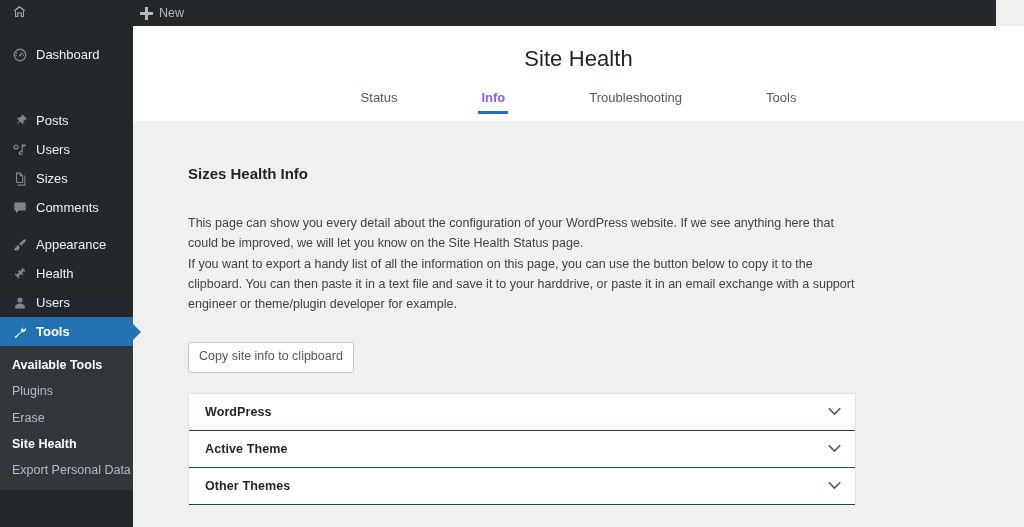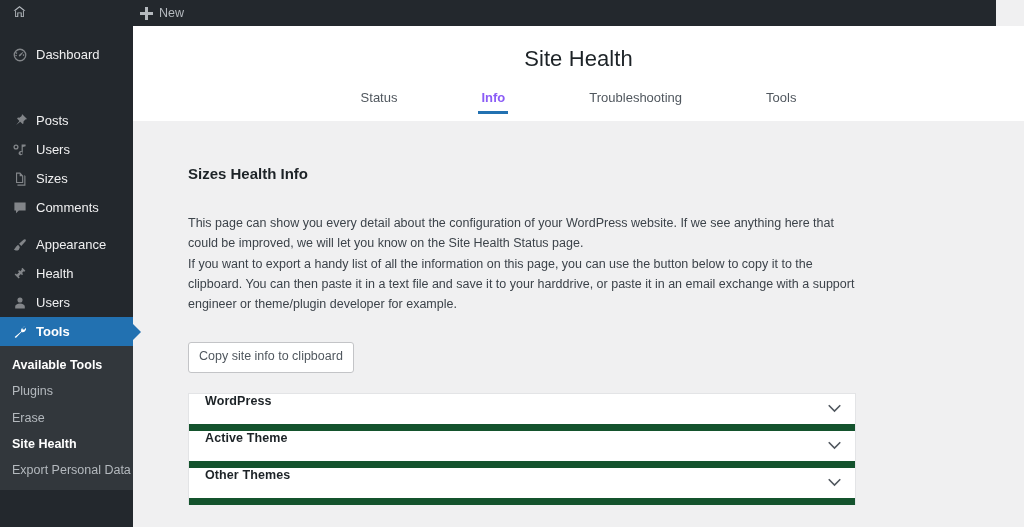--- a/index.html
+++ b/index.html
@@ -176,23 +176,24 @@
   #accordion {
     margin-top: 20px;
     width: 668px;
     background: #fff;
     border: 1px solid #e3e4e6;
     border-bottom: none;
   }
   .acc-row {
     position: relative;
     display: flex;
+    align-items: center;
     height: 37px;
     padding: 0 16px 0 16px;
-    border-bottom: 7px solid #14532d;
+    border-bottom: 1px solid #14532d;
     cursor: pointer;
     background: #fff;
   }
   .acc-label {
     font-size: 12.5px;
     font-weight: 600;
     color: #1d2327;
     letter-spacing: .1px;
   }
   .acc-chevron {

